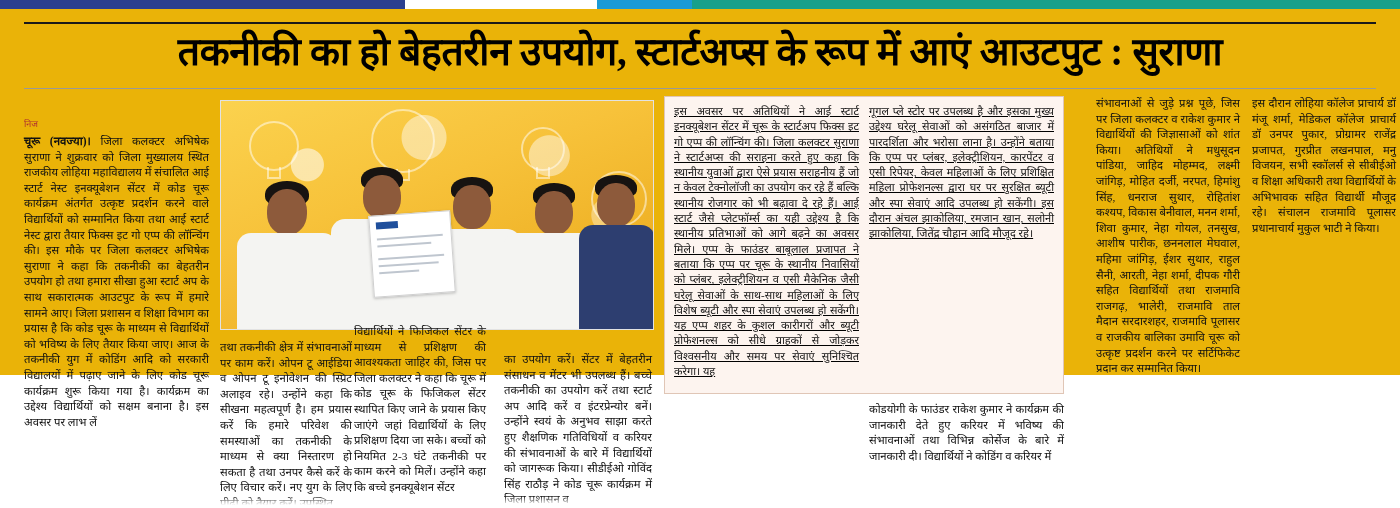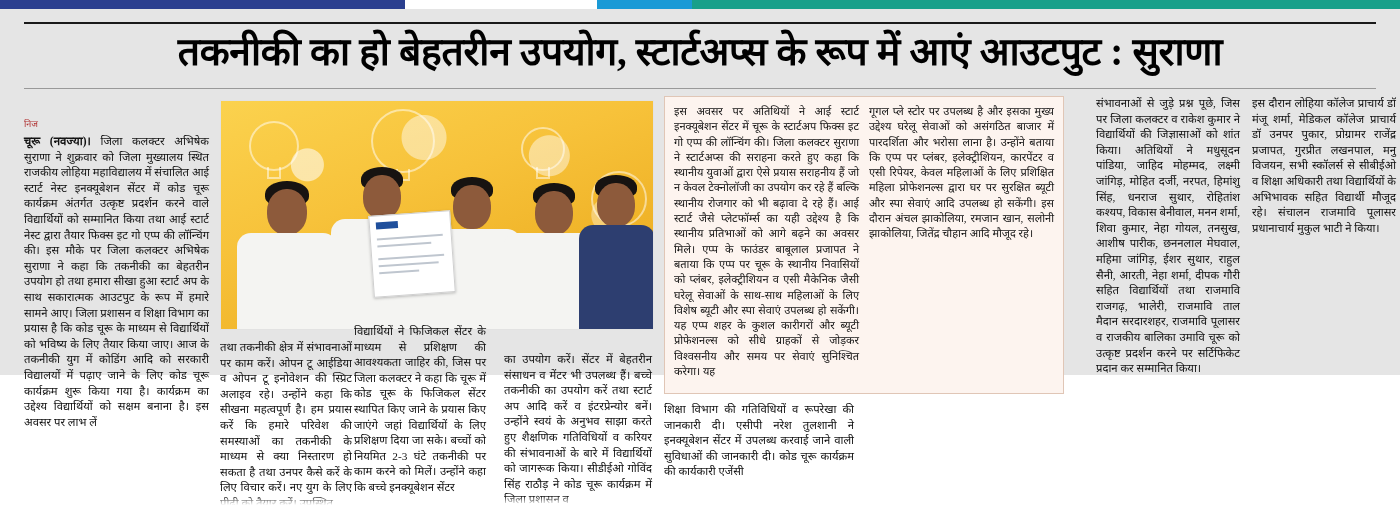--- a/index.html
+++ b/index.html
@@ -10,21 +10,21 @@
     width: 1400px;
     height: 508px;
     background: #ffffff;
     font-family: "Liberation Sans", sans-serif;
     overflow: hidden;
   }
   .page {
     position: relative;
     width: 1400px;
     height: 375px;
-    background: #e5e5e5;
+    background: #eab308;
   }
   
   .top-strip {
     position: absolute;
     top: 0; left: 0;
     width: 1400px;
     height: 9px;
     display: flex;
   }
   .strip-seg { height: 100%; }
@@ -199,20 +199,21 @@
     font-family: "Liberation Serif", serif;
     font-weight: bold;
     font-size: 13px;
     color: #b03a1e;
     text-align: center;
     margin: 0 0 6px 0;
   }
   .box-cols {
     display: flex;
     gap: 10px;
+    text-decoration: underline;
   }
   .box-cols .ptext { width: 50%; font-size: 11px; line-height: 15.3px; }
 
   .col-b1 { position: absolute; top: 306px; left: 640px; width: 190px; }
   .col-b2 { position: absolute; top: 306px; left: 845px; width: 195px; }
 
   
   .col-right {
     position: absolute;
     top: 0;
@@ -314,22 +315,22 @@
       <p class="ptext">का उपयोग करें। सेंटर में बेहतरीन संसाधन व मेंटर भी उपलब्ध हैं। बच्चे तकनीकी का उपयोग करें तथा स्टार्ट अप आदि करें व इंटरप्रेन्योर बनें। उन्होंने स्वयं के अनुभव साझा करते हुए शैक्षणिक गतिविधियों व करियर की संभावनाओं के बारे में विद्यार्थियों को जागरूक किया। सीडीईओ गोविंद सिंह राठौड़ ने कोड चूरू कार्यक्रम में जिला प्रशासन व</p>
     </div>
 
     <div class="box-story">
       <div class="box-cols">
         <p class="ptext">इस अवसर पर अतिथियों ने आई स्टार्ट इनक्यूबेशन सेंटर में चूरू के स्टार्टअप फिक्स इट गो एप्प की लॉन्चिंग की। जिला कलक्टर सुराणा ने स्टार्टअप्स की सराहना करते हुए कहा कि स्थानीय युवाओं द्वारा ऐसे प्रयास सराहनीय हैं जो न केवल टेक्नोलॉजी का उपयोग कर रहे हैं बल्कि स्थानीय रोजगार को भी बढ़ावा दे रहे हैं। आई स्टार्ट जैसे प्लेटफॉर्म्स का यही उद्देश्य है कि स्थानीय प्रतिभाओं को आगे बढ़ने का अवसर मिले। एप्प के फाउंडर बाबूलाल प्रजापत ने बताया कि एप्प पर चूरू के स्थानीय निवासियों को प्लंबर, इलेक्ट्रीशियन व एसी मैकेनिक जैसी घरेलू सेवाओं के साथ-साथ महिलाओं के लिए विशेष ब्यूटी और स्पा सेवाएं उपलब्ध हो सकेंगी। यह एप्प शहर के कुशल कारीगरों और ब्यूटी प्रोफेशनल्स को सीधे ग्राहकों से जोड़कर विश्वसनीय और समय पर सेवाएं सुनिश्चित करेगा। यह</p>
         <p class="ptext">गूगल प्ले स्टोर पर उपलब्ध है और इसका मुख्य उद्देश्य घरेलू सेवाओं को असंगठित बाजार में पारदर्शिता और भरोसा लाना है। उन्होंने बताया कि एप्प पर प्लंबर, इलेक्ट्रीशियन, कारपेंटर व एसी रिपेयर, केवल महिलाओं के लिए प्रशिक्षित महिला प्रोफेशनल्स द्वारा घर पर सुरक्षित ब्यूटी और स्पा सेवाएं आदि उपलब्ध हो सकेंगी। इस दौरान अंचल झाकोलिया, रमजान खान, सलोनी झाकोलिया, जितेंद्र चौहान आदि मौजूद रहे।</p>
       </div>
     </div>
 
-    <div class="col-b1">
-      <p class="ptext">शिक्षा विभाग की गतिविधियों व रूपरेखा की जानकारी दी। एसीपी नरेश तुलशानी ने इनक्यूबेशन सेंटर में उपलब्ध करवाई जाने वाली सुविधाओं की जानकारी दी। कोड चूरू कार्यक्रम की कार्यकारी एजेंसी</p>
+    <div class="col-b2">
+      <p class="ptext">कोडयोगी के फाउंडर राकेश कुमार ने कार्यक्रम की जानकारी देते हुए करियर में भविष्य की संभावनाओं तथा विभिन्न कोर्सेज के बारे में जानकारी दी। विद्यार्थियों ने कोडिंग व करियर में</p>
     </div>
 
     <div class="col-right">
       <div class="col-right-cols">
         <p class="ptext">संभावनाओं से जुड़े प्रश्न पूछे, जिस पर जिला कलक्टर व राकेश कुमार ने विद्यार्थियों की जिज्ञासाओं को शांत किया। अतिथियों ने मधुसूदन पांडिया, जाहिद मोहम्मद, लक्ष्मी जांगिड़, मोहित दर्जी, नरपत, हिमांशु सिंह, धनराज सुथार, रोहितांश कश्यप, विकास बेनीवाल, मनन शर्मा, शिवा कुमार, नेहा गोयल, तनसुख, आशीष पारीक, छननलाल मेघवाल, महिमा जांगिड़, ईशर सुथार, राहुल सैनी, आरती, नेहा शर्मा, दीपक गौरी सहित विद्यार्थियों तथा राजमावि राजगढ़, भालेरी, राजमावि ताल मैदान सरदारशहर, राजमावि पूलासर व राजकीय बालिका उमावि चूरू को उत्कृष्ट प्रदर्शन करने पर सर्टिफिकेट प्रदान कर सम्मानित किया।</p>
         <p class="ptext">इस दौरान लोहिया कॉलेज प्राचार्य डॉ मंजू शर्मा, मेडिकल कॉलेज प्राचार्य डॉ उनपर पुकार, प्रोग्रामर राजेंद्र प्रजापत, गुरप्रीत लखनपाल, मनु विजयन, सभी स्कॉलर्स से सीबीईओ व शिक्षा अधिकारी तथा विद्यार्थियों के अभिभावक सहित विद्यार्थी मौजूद रहे। संचालन राजमावि पूलासर प्रधानाचार्य मुकुल भाटी ने किया।</p>
       </div>
     </div>
 
   </div>

